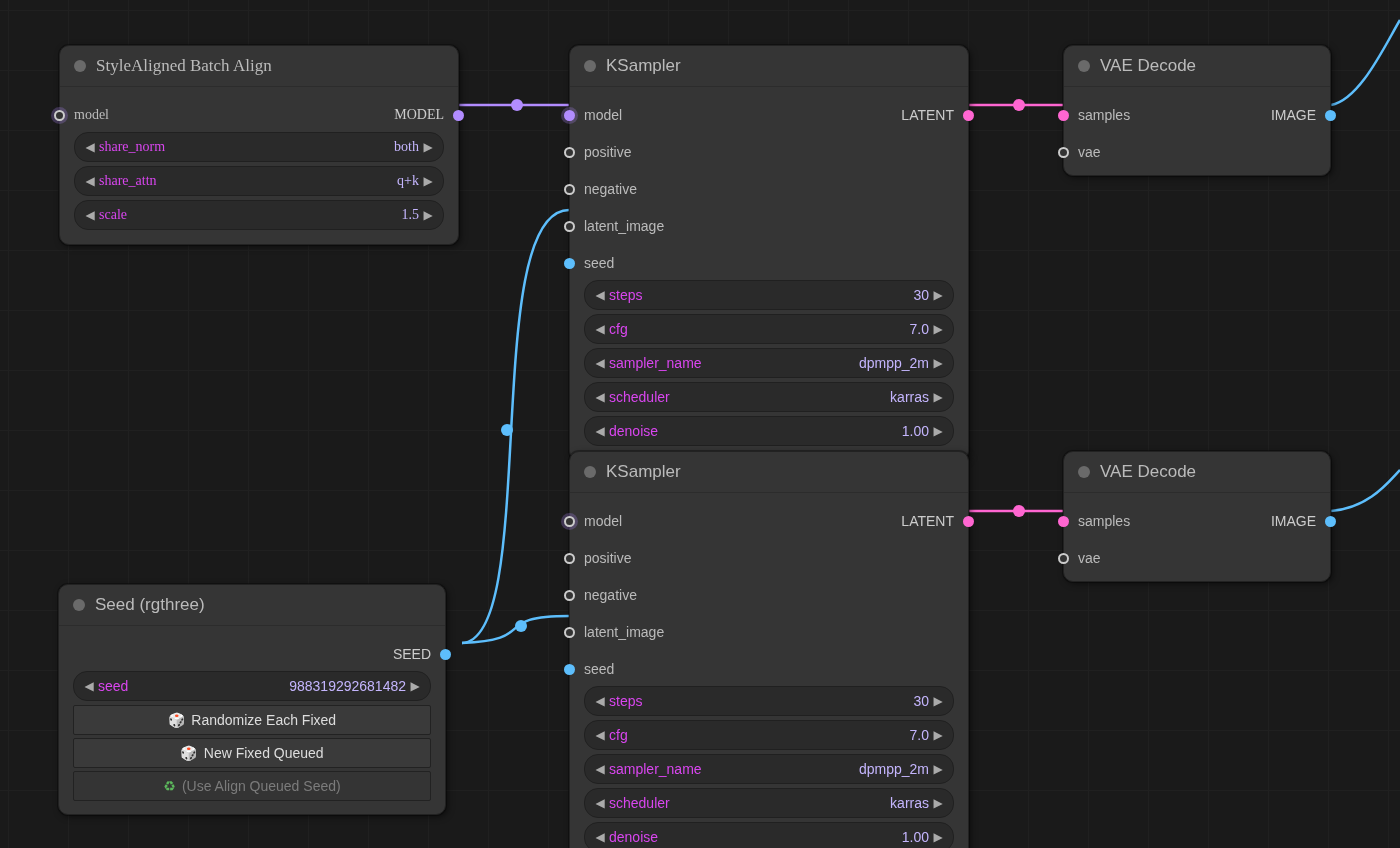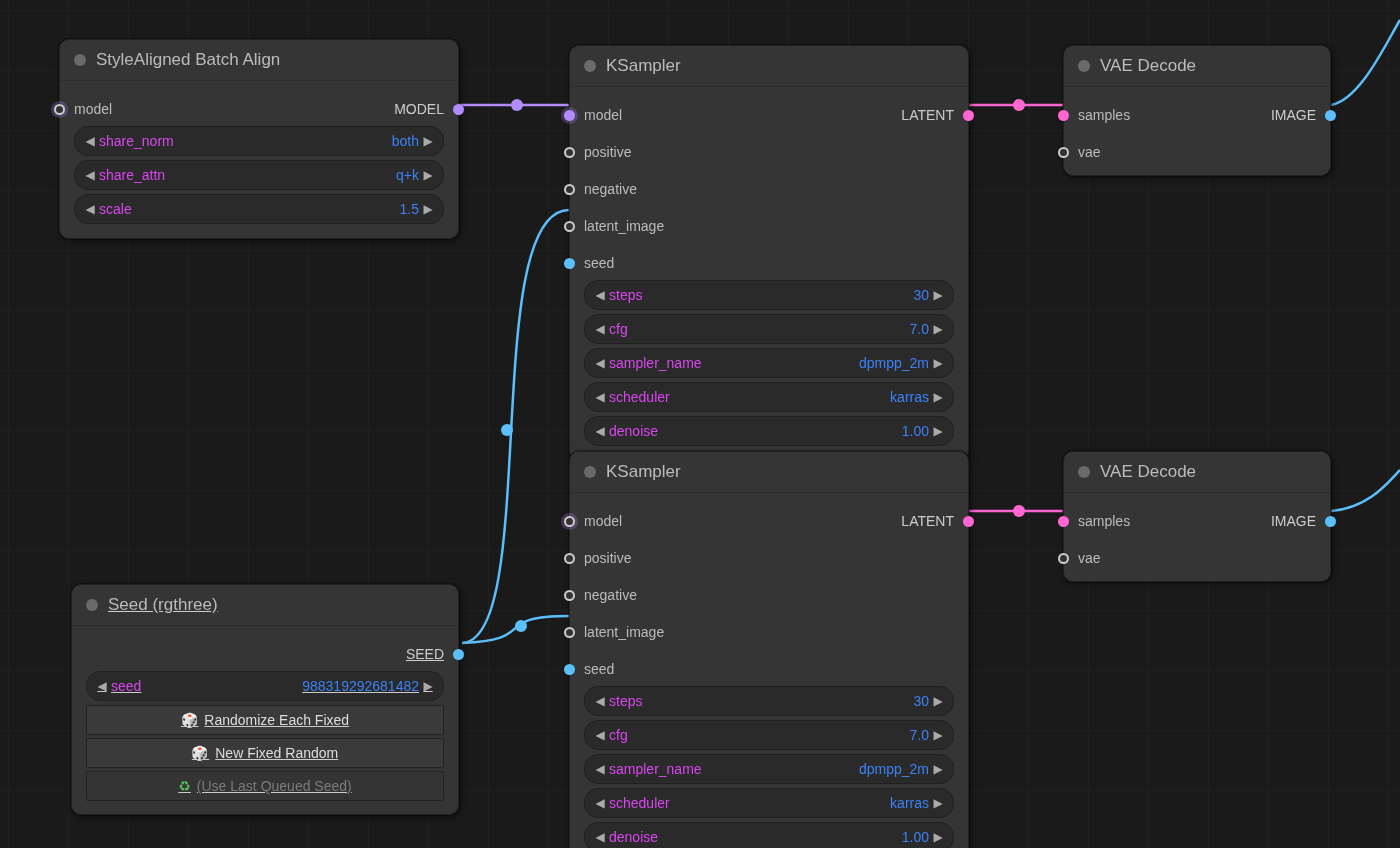--- a/index.html
+++ b/index.html
@@ -87,21 +87,21 @@
     height: 28px;
     background: #2a2a2a;
     border: 1px solid #202020;
     border-radius: 14px;
     display: flex;
     align-items: center;
     padding: 0 8px;
   }
   .widget .tri { color: #aaa; font-size: 12px; width: 14px; text-align: center; cursor: pointer; }
   .widget .wlabel { color: #d946ef; margin-left: 2px; }
-  .widget .wval { margin-left: auto; margin-right: 2px; color: #3b82f6; }
+  .widget .wval { margin-left: auto; margin-right: 2px; color: #c4b5fd; }
 
   .btn {
     margin: 3px 14px;
     height: 28px;
     background: #3a3a3a;
     border: 1px solid #222;
     border-radius: 2px;
     color: #ddd;
     display: flex;
     align-items: center;
@@ -133,21 +133,21 @@
     <path d="M 462 643 C 540 640, 480 210, 569 210" stroke="#5dbefc" stroke-width="2.5" fill="none"></path>
     <path d="M 462 643 C 540 640, 490 616, 569 616" stroke="#5dbefc" stroke-width="2.5" fill="none"></path>
     <circle cx="507" cy="430" r="6" fill="#5dbefc"></circle>
     <circle cx="521" cy="626" r="6" fill="#5dbefc"></circle>
 
     <path d="M 1331 105 C 1360 100, 1385 45, 1400 20" stroke="#5dbefc" stroke-width="2.5" fill="none"></path>
 
     <path d="M 1331 511 C 1370 508, 1390 480, 1400 470" stroke="#5dbefc" stroke-width="2.5" fill="none"></path>
   </svg>
 
-  <div class="node" style="left:59px; top:39px; width:400px;">
+  <div class="node" style="left:59px; top:45px; width:400px;font-family:Liberation Serif, serif;">
     <div class="title">
       <span class="dot-title"></span>
       <span>StyleAligned Batch Align</span>
     </div>
     <div class="body">
       <div class="row portrow">
         <span class="port left hollow c-model halo"></span>
         <span class="port-label">model</span>
         <span class="out-type">MODEL</span>
         <span class="port right filled c-model"></span>
@@ -326,21 +326,21 @@
         <span class="out-type">IMAGE</span>
         <span class="port right filled c-image"></span>
       </div>
       <div class="row portrow">
         <span class="port left hollow c-vae"></span>
         <span class="port-label">vae</span>
       </div>
     </div>
   </div>
 
-  <div class="node" style="left:71px; top:584px; width:388px;text-decoration:underline;">
+  <div class="node" style="left:58px; top:584px; width:388px;">
     <div class="title">
       <span class="dot-title"></span>
       <span>Seed (rgthree)</span>
     </div>
     <div class="body">
       <div class="row portrow">
         <span class="out-type">SEED</span>
         <span class="port right filled c-int"></span>
       </div>
       <div class="widget">
@@ -348,22 +348,22 @@
         <span class="wlabel">seed</span>
         <span class="wval">988319292681482</span>
         <span class="tri">▶</span>
       </div>
       <div class="btn">
         <span class="emoji">🎲</span>
         <span>Randomize Each Fixed</span>
       </div>
       <div class="btn">
         <span class="emoji">🎲</span>
-        <span>New Fixed Random</span>
+        <span>New Fixed Queued</span>
       </div>
       <div class="btn disabled">
         <span class="emoji recycle">♻</span>
-        <span>(Use Last Queued Seed)</span>
+        <span>(Use Align Queued Seed)</span>
       </div>
     </div>
   </div>
 
 </div>
 
 </body></html>

